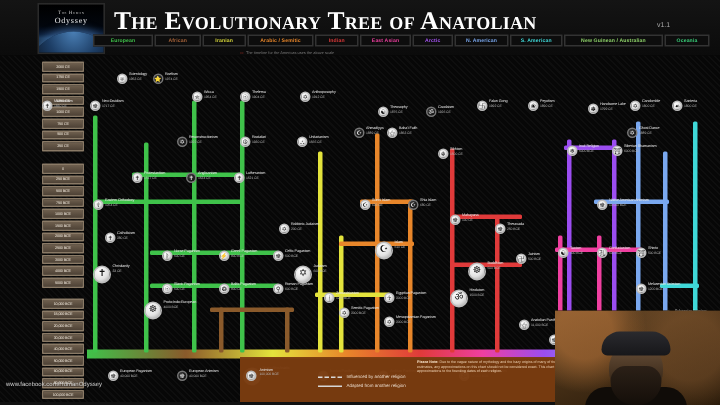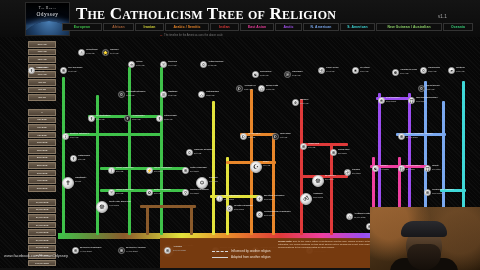--- a/index.html
+++ b/index.html
@@ -114,21 +114,21 @@
 <div id="stage">
 
   <div id="header">
 
     <div id="logo">
       <div class="lg1">The Human</div>
       <div class="lg2">Odyssey</div>
       <div class="globe"></div>
     </div>
 
-    <div id="title">The Catholicism Tree of Religion</div>
+    <div id="title">The Evolutionary Tree of Anatolian</div>
     <div id="version">v1.1</div>
 
     <div id="catbar">
         <div class="cat" style="width: 40px; color: rgb(63, 194, 74);">European</div>
         <div class="cat" style="width: 31px; color: rgb(169, 100, 58);">African</div>
         <div class="cat" style="width: 29px; color: rgb(215, 215, 58);">Iranian</div>
         <div class="cat" style="width: 44px; color: rgb(232, 134, 42);">Arabic / Semitic</div>
         <div class="cat" style="width: 29px; color: rgb(224, 58, 58);">Indian</div>
         <div class="cat" style="width: 34px; color: rgb(239, 63, 160);">East Asian</div>
         <div class="cat" style="width: 27px; color: rgb(168, 85, 247);">Arctic</div>

